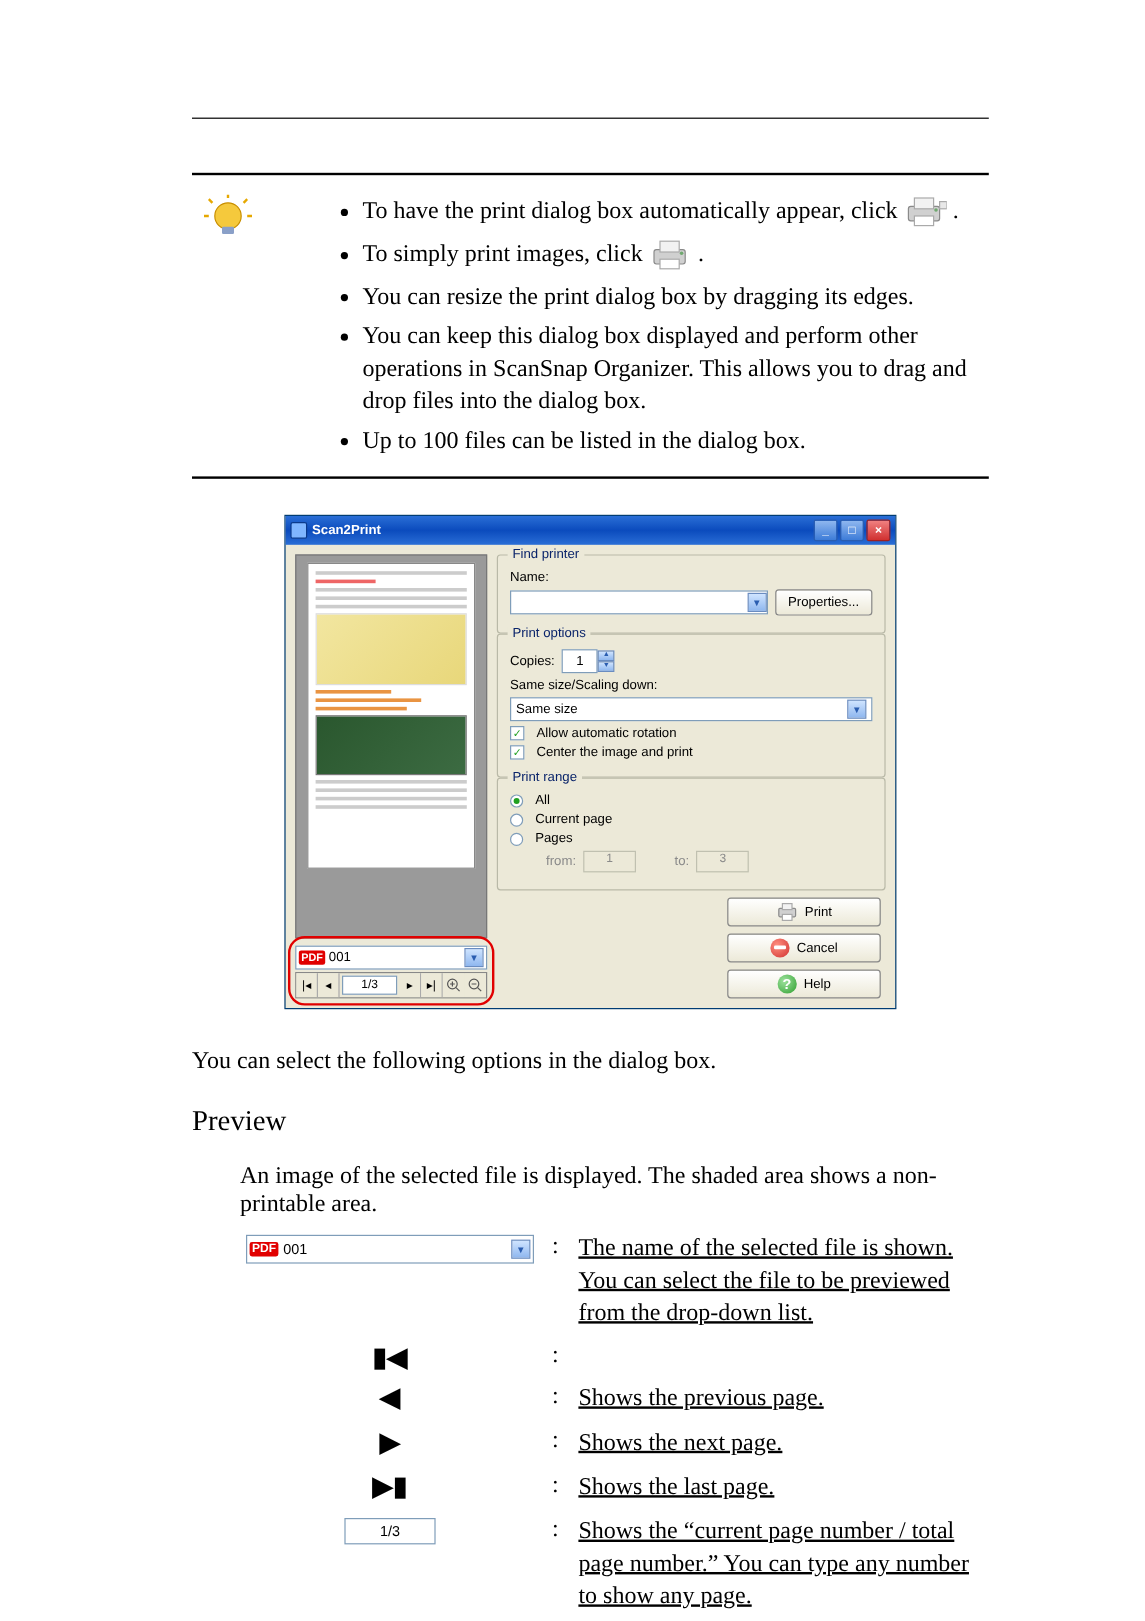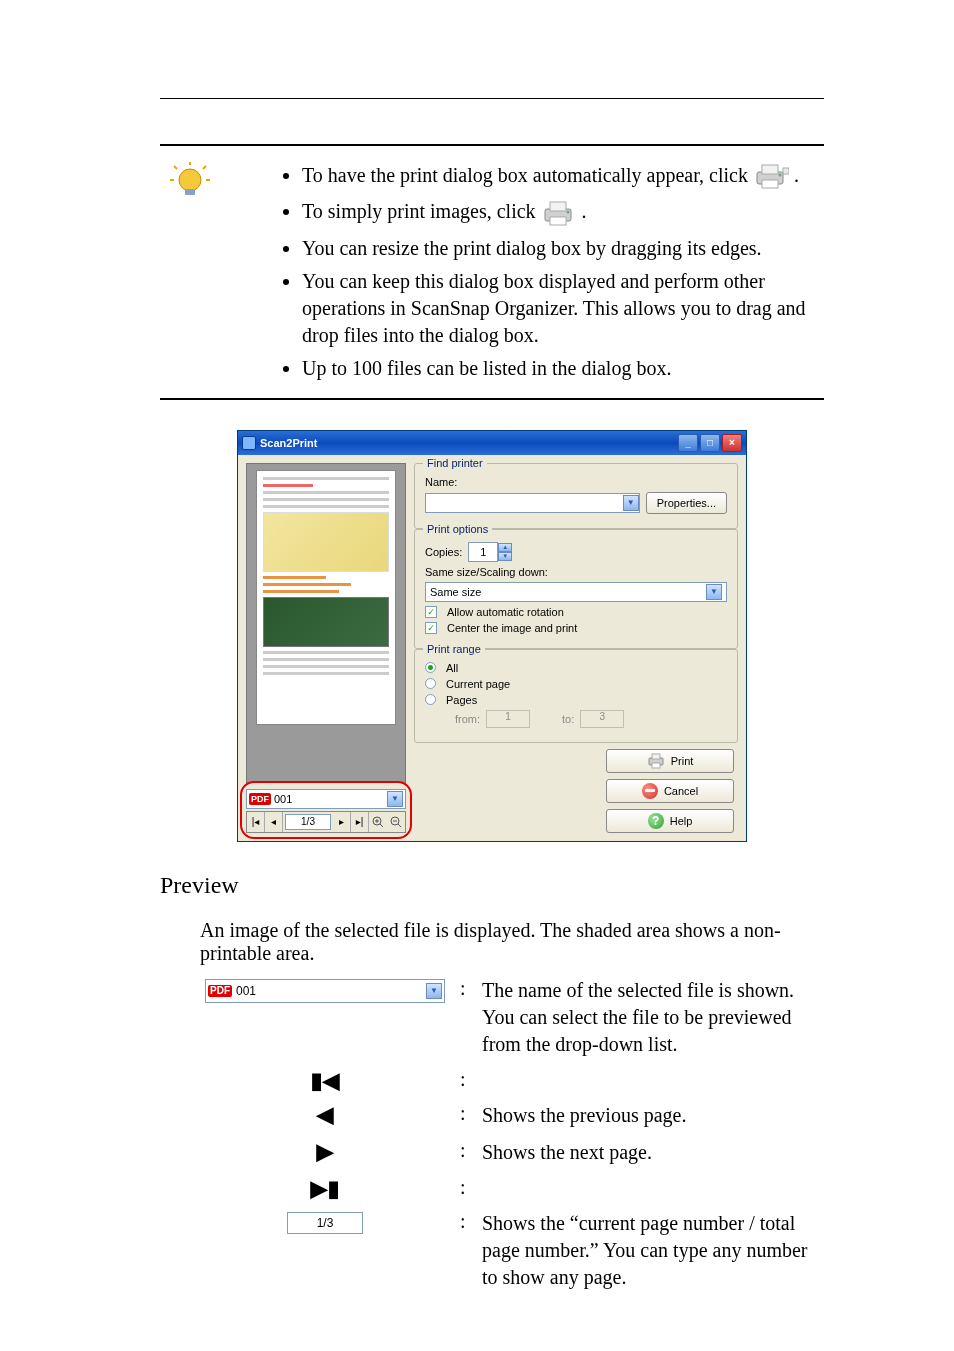--- a/index.html
+++ b/index.html
@@ -132,21 +132,21 @@
   .circle-green{width:16px;height:16px;border-radius:50%;background:radial-gradient(circle at 35% 35%,#9de29d,#2e9e2e);color:#fff;font-weight:bold;font-size:12px;display:flex;align-items:center;justify-content:center;}
   .disabled-text{color:#8a8a8a;}
   .dim-inp{background:#ece9d8;border:1px solid #c0c0b0;color:#8a8a8a;height:18px;width:44px;text-align:center;font-size:10px;}
   .para { margin: 6px 0 24px; line-height: 1.35; }
   .section-label { margin: 0 0 20px; font-size: 24px; }
   .preview-desc { margin-left: 40px; margin-bottom: 12px; }
   .desc-table { margin-left: 40px; }
   .desc-row { display: flex; gap: 10px; margin-bottom: 10px; }
   .desc-icon-cell { width: 250px; display:flex; align-items:flex-start; justify-content:center; padding-top:2px;}
   .colon-cell { width: 12px; }
-  .desc-text { flex: 1; line-height: 1.35; }
+  .desc-text { flex: 1; line-height: 1.35; text-decoration: underline; }
   .file-select-big {
     display:flex;align-items:center;background:#fff;border:1px solid #7f9db9;height:24px;padding:0 2px;gap:4px;width:240px;font-family:Tahoma,Arial,sans-serif;font-size:12px;
   }
   .navglyph { font-family: Arial, sans-serif; font-size: 22px; line-height:1; }
   .pagebox-big{background:#fff;border:1px solid #7f9db9;height:22px;width:76px;text-align:center;font-family:Tahoma,Arial,sans-serif;font-size:12px;display:flex;align-items:center;justify-content:center;}
   .red-circle-preview{border:2px solid #e10000;border-radius:14px;position:absolute;pointer-events:none;}
 </style>
 </head>
 <body>
 
@@ -348,20 +348,21 @@
             <div class="big-btn">
               <span class="circle-green">?</span>
               <span>Help</span>
             </div>
           </div>
         </div>
       </div>
     </div>
   </div>
 
+  <p class="para">You can select the following options in the dialog box.</p>
 
   <p class="section-label">Preview</p>
   <p class="preview-desc">An image of the selected file is displayed. The shaded area shows a non-printable area.</p>
 
   <div class="desc-table">
     <div class="desc-row">
       <div class="desc-icon-cell">
         <div class="file-select-big">
           <span class="pdf-badge" style="font-size:10px;">PDF</span>
           <span style="flex:1;">001</span>
@@ -393,20 +394,21 @@
         </div>
       <div class="colon-cell">:</div>
       <div class="desc-text">Shows the next page.</div>
     </div>
 
     <div class="desc-row">
       <div class="desc-icon-cell">
           <span class="navglyph"><b>▶▮</b></span>
         </div>
       <div class="colon-cell">:</div>
+      <div class="desc-text">Shows the last page.</div>
     </div>
 
     <div class="desc-row">
       <div class="desc-icon-cell">
         <div class="pagebox-big">1/3</div>
       </div>
       <div class="colon-cell">:</div>
       <div class="desc-text">Shows the “current page number / total page number.” You can type any number to show any page.</div>
     </div>
 

